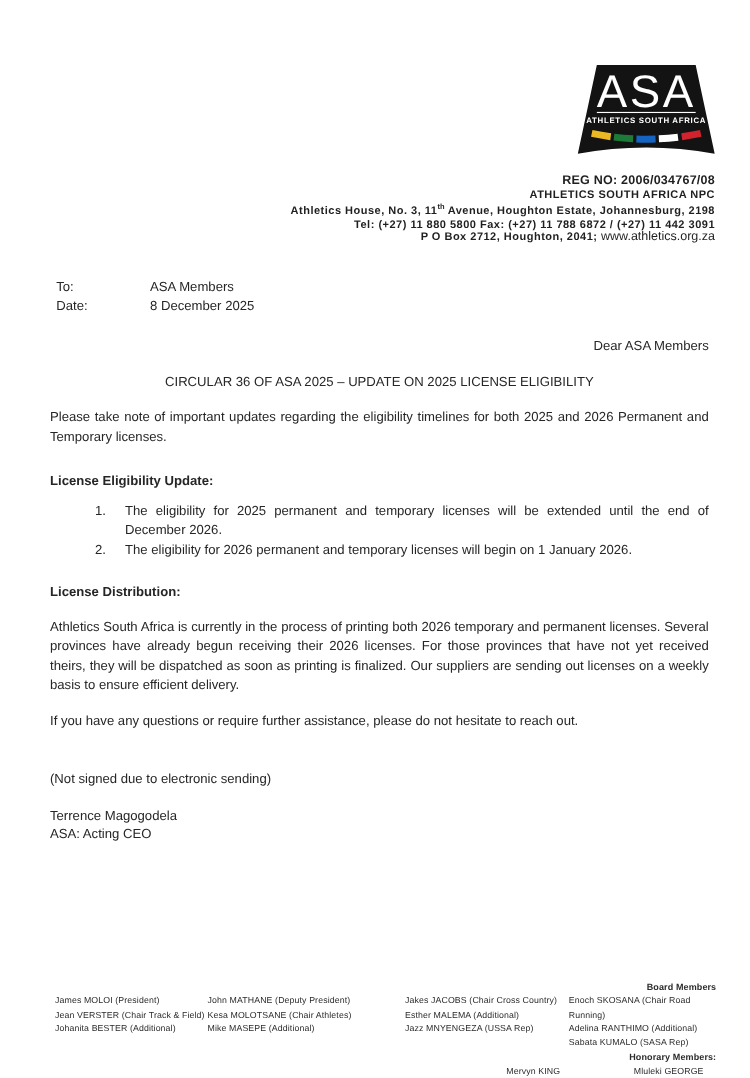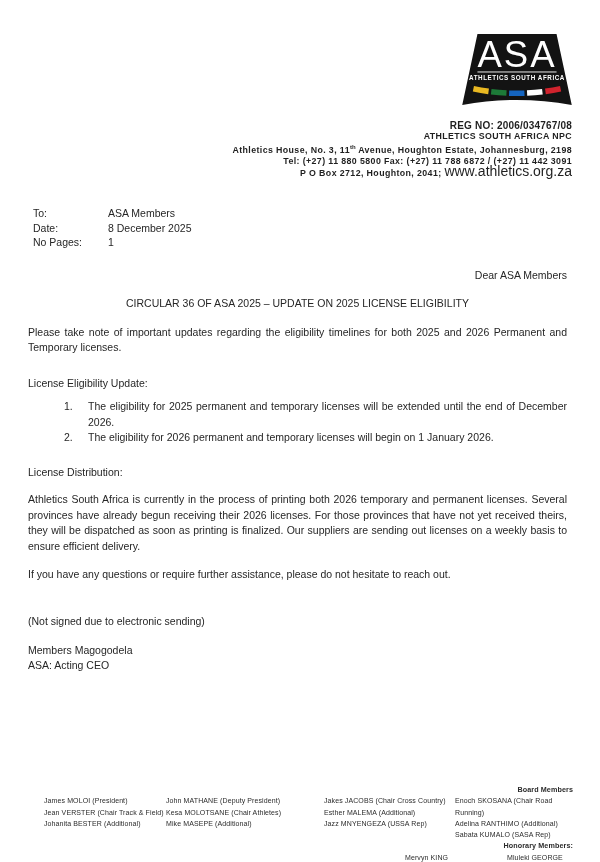--- a/index.html
+++ b/index.html
@@ -7,35 +7,35 @@
   body {
     position: relative;
     background: #ffffff;
     color: #262626;
     font-family: "Liberation Sans", sans-serif;
     font-size: 10.5px;
     line-height: 15.5px;
     overflow: hidden;
   }
   
-  .letterhead { text-align: right; padding: 34px 28px 0 0; }
+  .letterhead { text-align: right; padding: 52px 28px 0 0; }
   .logo-wrap { display: inline-block; }
   .contact { margin-top: 9px; font-weight: bold; font-size: 8.8px; line-height: 10.7px; letter-spacing: 0.4px; color: #1f1f1f; }
   .contact .reg { font-size: 10px; letter-spacing: 0.2px; }
   .contact sup { font-size: 6px; letter-spacing: 0; }
-  .contact .url { font-weight: normal; letter-spacing: 0; font-size: 14px; }
+  .contact .url { font-weight: normal; letter-spacing: 0; font-size: 10px; }
   
-  .content { padding: 0 33px 0 28px; }
+  .content { padding: 0 33px 0 40px; }
   .meta { margin-top: 27px; margin-left: 5px; }
   .meta-row { line-height: 14.6px; }
   .meta-label { display: inline-block; width: 75px; }
   .salutation { margin-top: 18px; text-align: right; }
   .subject { margin-top: 13px; text-align: center; font-weight: normal; }
   .para { margin-top: 13px; text-align: justify; }
-  .sec-heading { font-weight: normal; }
+  .sec-heading { font-weight: bold; }
   .sec-heading.first { margin-top: 20px; }
   .sec-heading.second { margin-top: 19px; }
   .num-list { margin-top: 8px; }
   .list-item { display: flex; margin-left: 36px; }
   .list-num { flex: 0 0 24px; }
   .list-text { flex: 1; text-align: justify; }
   .para.dist { margin-top: 12px; }
   .not-signed { margin-top: 31px; }
   .signatory { margin-top: 14px; line-height: 14.5px; }
   
@@ -77,23 +77,20 @@
 
 <div class="content">
 
   <div class="meta">
     <div class="meta-row">
       <span class="meta-label">To:</span><span>ASA Members</span>
     </div>
     <div class="meta-row">
       <span class="meta-label">Date:</span><span>8 December 2025</span>
     </div>
-    <div class="meta-row">
-      <span class="meta-label">No Pages:</span><span>1</span>
-    </div>
   </div>
 
   <div class="salutation">Dear ASA Members</div>
 
   <div class="subject">CIRCULAR 36 OF ASA 2025 – UPDATE ON 2025 LICENSE ELIGIBILITY</div>
 
   <div class="para">Please take note of important updates regarding the eligibility timelines for both 2025 and 2026 Permanent and Temporary licenses.</div>
 
   <div class="sec-heading first">License Eligibility Update:</div>
 
@@ -110,21 +107,21 @@
 
   <div class="sec-heading second">License Distribution:</div>
 
   <div class="para dist">Athletics South Africa is currently in the process of printing both 2026 temporary and permanent licenses. Several provinces have already begun receiving their 2026 licenses. For those provinces that have not yet received theirs, they will be dispatched as soon as printing is finalized. Our suppliers are sending out licenses on a weekly basis to ensure efficient delivery.</div>
 
   <div class="para">If you have any questions or require further assistance, please do not hesitate to reach out.</div>
 
   <div class="not-signed">(Not signed due to electronic sending)</div>
 
   <div class="signatory">
-    <div>Members Magogodela</div>
+    <div>Terrence Magogodela</div>
     <div>ASA: Acting CEO</div>
   </div>
 </div>
 
 <div class="board-footer">
   <div class="board-label">Board Members</div>
   <div class="board-grid">
     <div>
       <div>James MOLOI (President)</div>
       <div>Jean VERSTER (Chair Track &amp; Field)</div>

